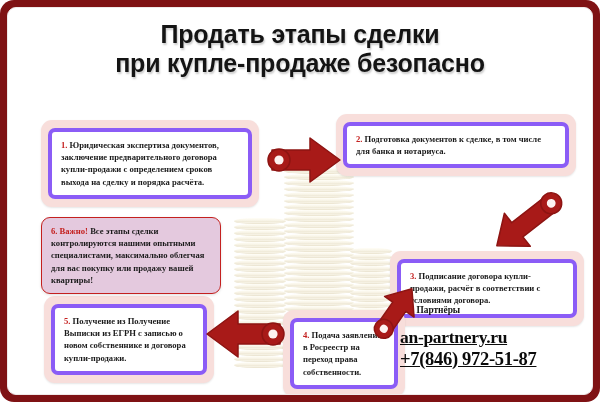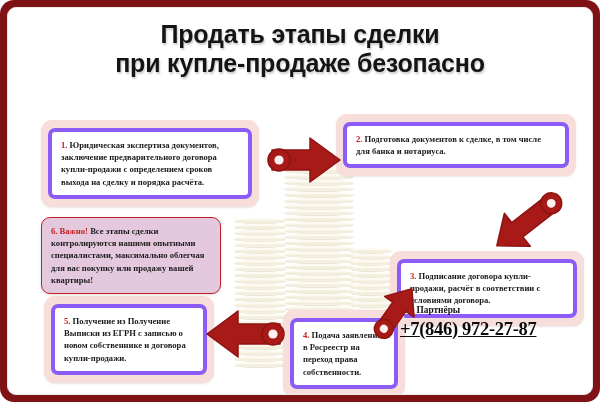--- a/index.html
+++ b/index.html
@@ -302,17 +302,18 @@
     <div class="arrow" id="arrow4">
       <svg viewBox="0 0 82 52" width="82" height="52">
         <path d="M76 16 L34 16 L34 3 L3 26 L34 49 L34 36 L76 36 Z" fill="#a81a18" stroke="#8d1412" stroke-width="1.5" stroke-linejoin="round"></path>
         <circle cx="69" cy="26" r="11" fill="#a81a18" stroke="#8d1412" stroke-width="1.5"></circle>
         <circle cx="69" cy="26" r="4.6" fill="#fdf2f0"></circle>
       </svg>
     </div>
 
     <div id="contact">
       <div class="agency">АН Партнёры</div>
-      <div class="phone">+7(846) 972-27-87</div>
+      <div class="site">an-partnery.ru</div>
+      <div class="phone">+7(846) 972-51-87</div>
     </div>
 
   </div>
 </div>
 
 </body></html>

